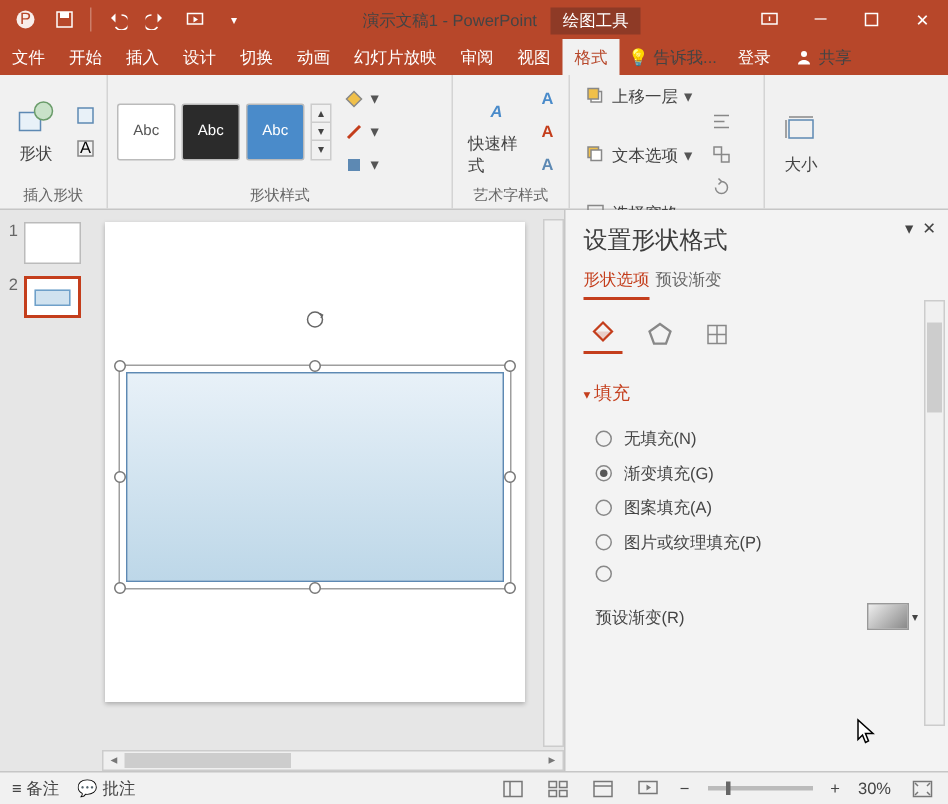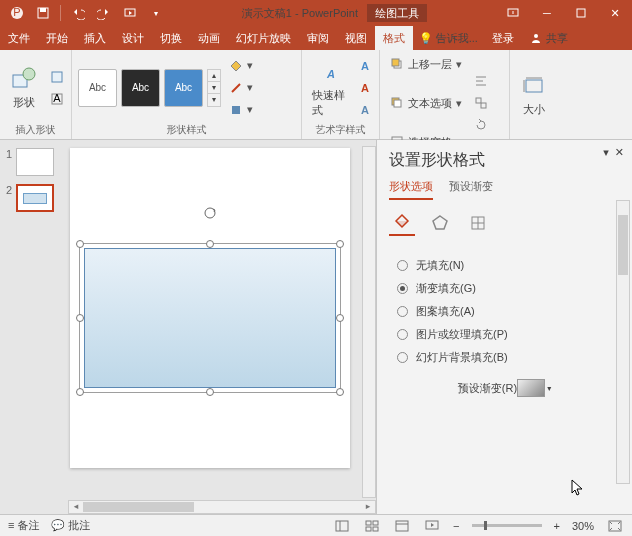--- a/index.html
+++ b/index.html
@@ -45,33 +45,33 @@
 .hdl{position:absolute;width:8px;height:8px;background:#fff;border:1px solid #777;border-radius:50%}
 .rot{position:absolute;left:50%;top:-38px;transform:translateX(-50%);width:14px;height:14px}
 .hsb{position:absolute;left:8px;right:0;bottom:0;height:14px;background:#f0f0f0;border:1px solid #ccc;display:flex}
 .hsb .a{width:14px;text-align:center;color:#777;font-size:9px}
 .hsb .tr{flex:1;position:relative}
 .hsb .th2{position:absolute;left:0;width:40%;top:1px;bottom:1px;background:#cdcdcd}
 .vsb{position:absolute;right:0;top:6px;bottom:16px;width:14px;background:#f0f0f0;border:1px solid #ccc}
 .pane{width:256px;background:#f3f3f3;border-left:1px solid #c6c6c6;display:flex;flex-direction:column;position:relative}
 .pane-h{padding:10px 12px 4px}
 .pane-h h1{color:#3c3c3c;font-size:16px;font-weight:400}
-.pane-tabs{display:flex;gap:16px;padding:4px 12px 0;font-size:11px}
+.pane-tabs{display:flex;gap:4px;padding:4px 12px 0;font-size:11px}
 .pt{padding-bottom:4px;color:#666;cursor:pointer}
 .pt.active{color:#c43e1c;border-bottom:2px solid #c43e1c}
 .pane-ic{display:flex;gap:12px;padding:10px 12px}
 .pic{width:26px;height:26px;display:flex;align-items:center;justify-content:center;cursor:pointer}
 .pic.active{border-bottom:2px solid #c43e1c}
 .pane-body{padding:8px 12px;flex:1;overflow:hidden}
 .sect-h{color:#c43e1c;font-size:12px;margin-bottom:10px}
 .sect-h::before{content:"▾ ";font-size:9px}
 .radio{display:flex;align-items:center;gap:8px;padding:4px 8px;font-size:11px;color:#444}
 .radio .r{width:11px;height:11px;border:1px solid #888;border-radius:50%;display:flex;align-items:center;justify-content:center}
 .radio.sel .r::after{content:"";width:5px;height:5px;background:#555;border-radius:50%}
-.preset{display:flex;align-items:center;justify-content:center;padding:10px 8px 0}
+.preset{display:flex;align-items:center;justify-content:space-between;padding:10px 8px 0}
 .preset .sw{width:28px;height:18px;background:linear-gradient(135deg,#eee,#888);border:1px solid #999}
 .pane-cls{position:absolute;top:6px;right:8px;display:flex;gap:6px;color:#888;font-size:11px}
 .pane-sb{position:absolute;right:2px;top:60px;bottom:30px;width:14px;background:#f0f0f0;border:1px solid #ccc}
 .pane-sb .t{position:absolute;top:14px;left:1px;right:1px;height:60px;background:#cdcdcd}
 .status{position:absolute;left:0;right:0;bottom:0;height:22px;background:#f1f1f1;border-top:1px solid #c6c6c6;display:flex;align-items:center;padding:0 8px;gap:12px;font-size:11px;color:#555}
 .status .sp{flex:1}
 .vb{width:18px;height:14px;display:flex;align-items:center;justify-content:center;color:#777}
 .zs{width:70px;height:3px;background:#bbb;position:relative}
 .zs .k{position:absolute;left:18%;top:-3px;width:3px;height:9px;background:#666}
 svg{display:block}
@@ -351,39 +351,39 @@
           </svg>
         </div>
       <div class="pic">
           <svg width="20" height="20">
             <rect x="4" y="4" width="12" height="12" fill="none" stroke="#888"></rect>
             <path d="M4 10h12M10 4v12" stroke="#888"></path>
           </svg>
         </div>
     </div>
     <div class="pane-body">
+      <div class="sect-h">填充</div>
       <div class="radio">
           <div class="r"></div>
           <span>无填充(N)</span>
         </div>
       <div class="radio sel">
           <div class="r"></div>
           <span>渐变填充(G)</span>
         </div>
       <div class="radio">
           <div class="r"></div>
           <span>图案填充(A)</span>
         </div>
       <div class="radio">
           <div class="r"></div>
           <span>图片或纹理填充(P)</span>
         </div>
       <div class="radio">
           <div class="r"></div>
-          <span>幻灯片背景填充(B)</span>
         </div>
       <div class="preset">
         <span>预设渐变(R)</span>
         <div style="display:flex;align-items:center;gap:2px">
             <div class="sw"></div>
             <span style="font-size:8px">▾</span>
           </div>
       </div>
     </div>
     <div class="pane-sb">

